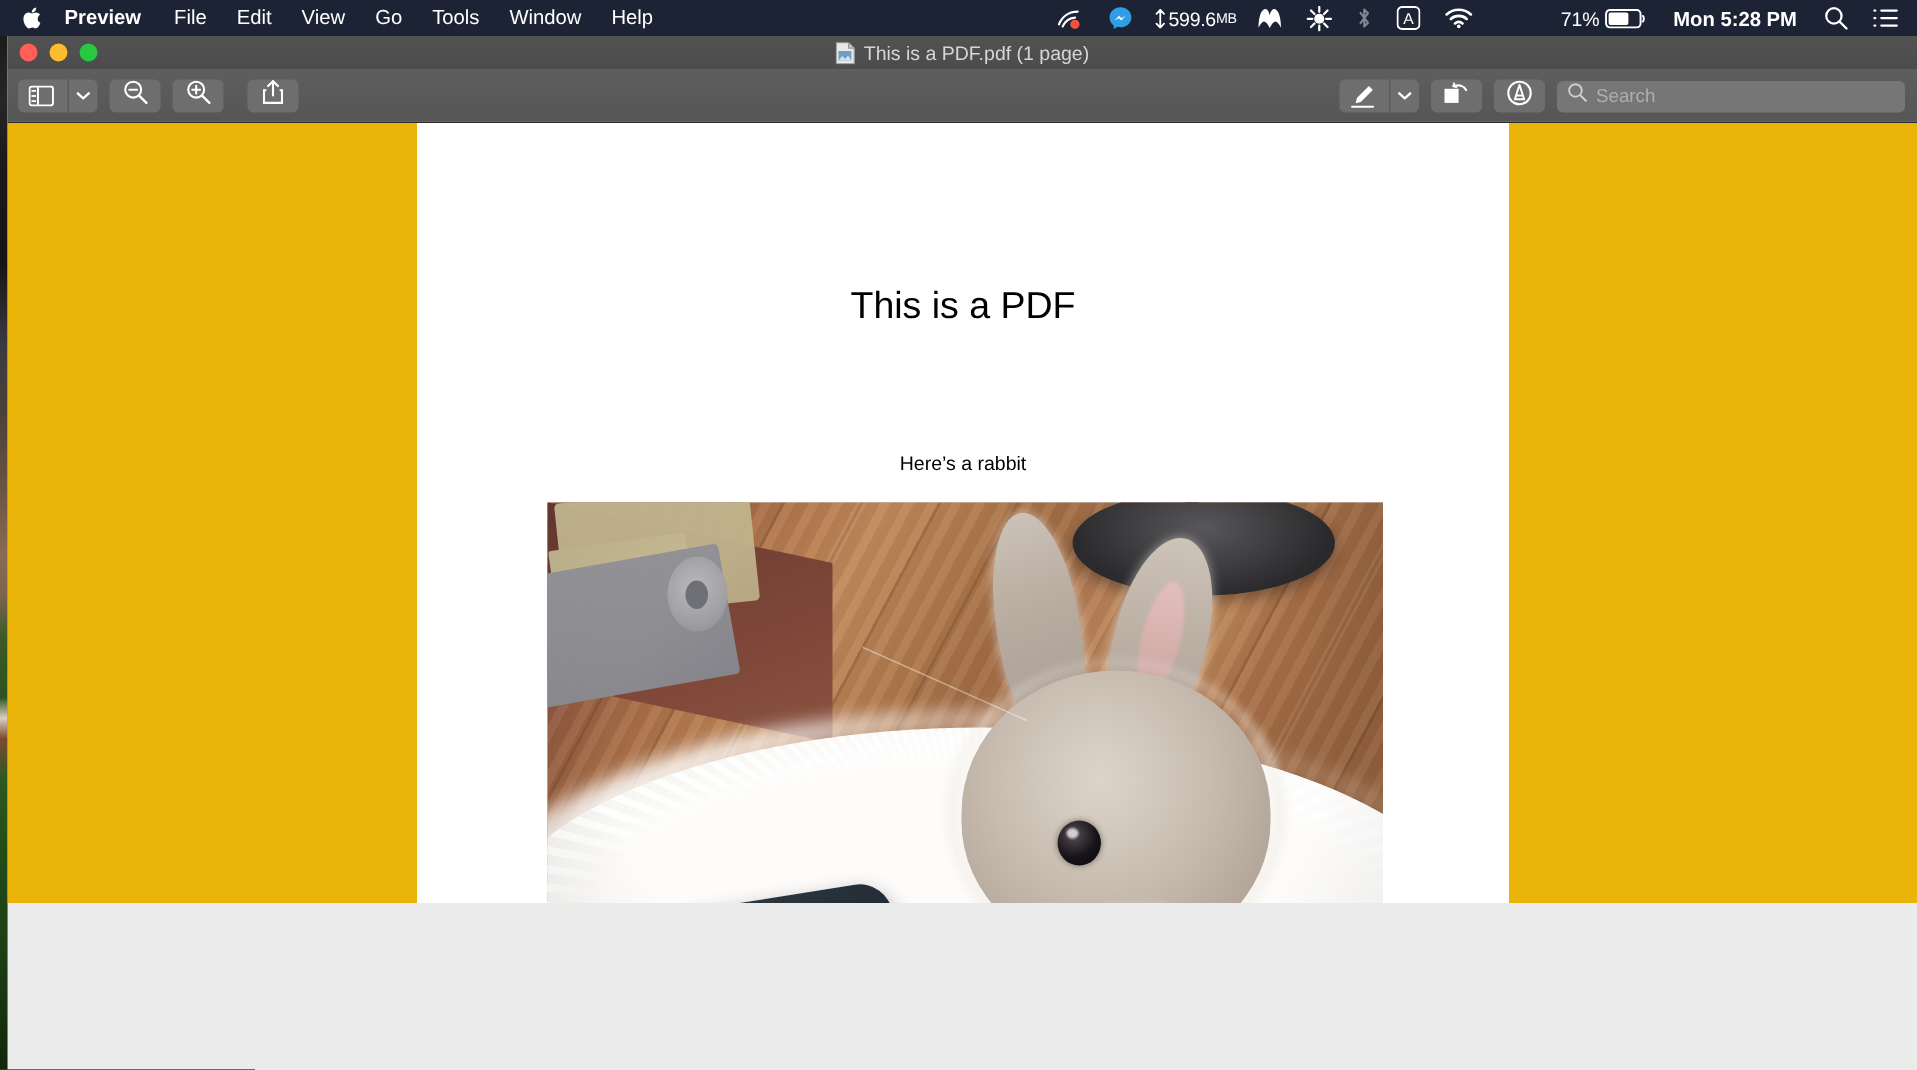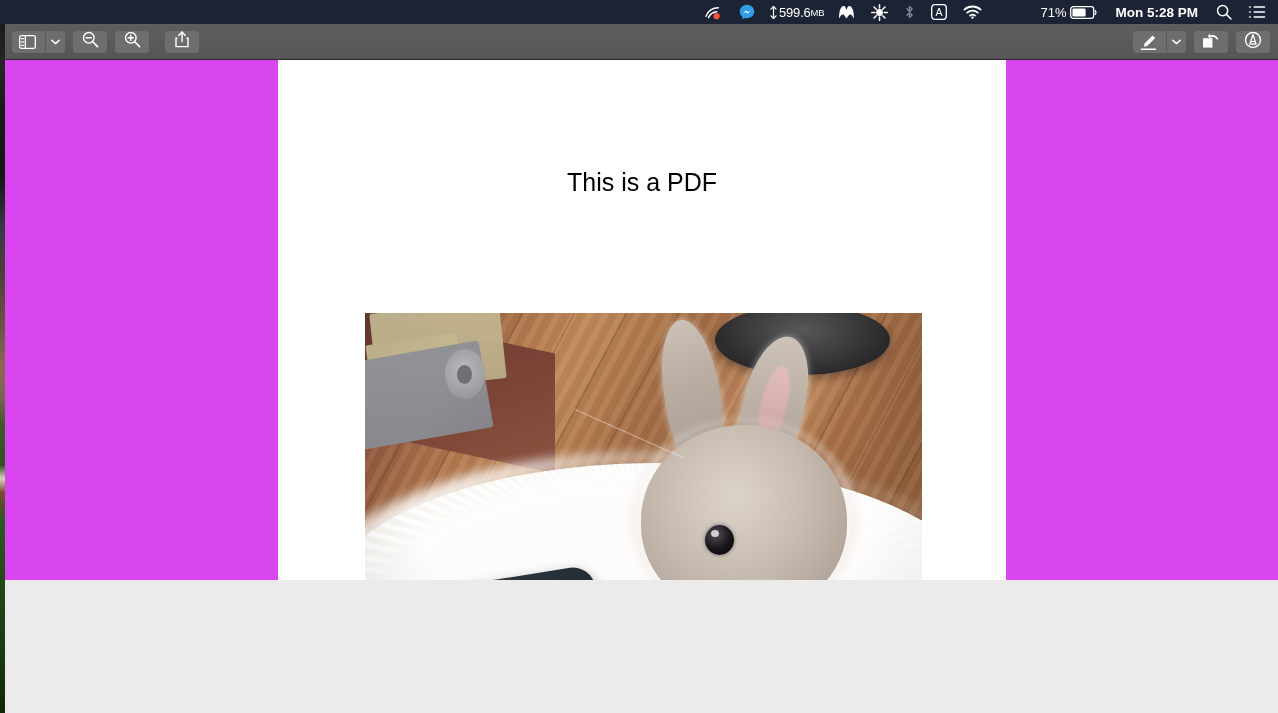--- a/index.html
+++ b/index.html
@@ -69,21 +69,21 @@
   .tb-btn.split { padding:0; }
   .tb-seg-a { display:flex; align-items:center; justify-content:center;
     width:30px; height:22px; }
   .tb-seg-b { display:flex; align-items:center; justify-content:center;
     width:20px; height:22px; border-left:1px solid #5a5a5a; }
   .search { width:232px; height:21px; border-radius:4px; background:#767676;
     display:flex; align-items:center; gap:6px; padding:0 7px; }
   .search .ph { color:#aeaeae; font-size:12.5px; }
 
   
-  .docarea { position:relative; width:1273px; height:520px; background:#d946ef;
+  .docarea { position:relative; width:1273px; height:520px; background:#eab308;
     overflow:hidden; }
   .page { position:absolute; left:273px; top:0; width:728px; height:631px;
     background:#fff; }
   .pg-h1 { position:absolute; left:0; top:108px; width:728px; text-align:center;
     font-size:25px; color:#000; }
   .pg-h2 { position:absolute; left:0; top:161px; width:728px; text-align:center;
     font-size:25px; color:#000; }
   .pg-cap { position:absolute; left:0; top:219px; width:728px; text-align:center;
     font-size:13px; color:#000; }
 
@@ -192,20 +192,36 @@
     background:radial-gradient(ellipse at 50% 45%, rgba(0,0,0,0) 60%, rgba(0,0,0,.10) 100%); }
 </style>
 </head>
 <body>
 
 <div id="root">
 
   <div class="bg-sliver"></div>
 
   <div class="menubar">
+    <div class="mb-left">
+      <div class="mb-apple">
+        <svg width="14" height="16" viewBox="0 0 14 16" aria-hidden="true">
+          <path fill="#fff" d="M11.2 8.5c0-1.8 1.4-2.6 1.5-2.7-0.8-1.2-2.1-1.3-2.6-1.4-1.1-0.1-2.1 0.6-2.7 0.6-0.6 0-1.4-0.6-2.3-0.6-1.2 0-2.3 0.7-2.9 1.8-1.2 2.1-0.3 5.3 0.9 7 0.6 0.8 1.3 1.8 2.2 1.8 0.9 0 1.2-0.6 2.3-0.6 1 0 1.3 0.6 2.3 0.5 0.9 0 1.5-0.8 2.1-1.7 0.7-1 0.9-1.9 0.9-2-0.1 0-1.8-0.7-1.8-2.7z"></path>
+          <path fill="#fff" d="M9.4 3.3c0.5-0.6 0.8-1.4 0.7-2.3-0.7 0-1.6 0.5-2.1 1.1-0.5 0.5-0.9 1.4-0.8 2.2 0.8 0.1 1.6-0.4 2.2-1z"></path>
+        </svg>
+      </div>
+      <div class="mb-item app">Preview</div>
+      <div class="mb-item">File</div>
+      <div class="mb-item">Edit</div>
+      <div class="mb-item">View</div>
+      <div class="mb-item">Go</div>
+      <div class="mb-item">Tools</div>
+      <div class="mb-item">Window</div>
+      <div class="mb-item">Help</div>
+    </div>
 
     <div class="mb-right">
       <div class="mb-stat">
         <svg width="20" height="15" viewBox="0 0 20 15" aria-hidden="true">
           <path d="M3 11.2c2.2-5.4 7-8.4 12.4-8.4" stroke="#fff" stroke-width="1.5" fill="none" stroke-linecap="round"></path>
           <path d="M5.5 12.6c1.6-3.6 4.6-5.7 8.2-5.9" stroke="#fff" stroke-width="1.5" fill="none" stroke-linecap="round"></path>
           <circle cx="13.6" cy="11.2" r="3.1" fill="#f5523c"></circle>
         </svg>
       </div>
       <div class="mb-stat">
@@ -276,20 +292,38 @@
             <path d="M6.2 2h10.3M6.2 7h10.3M6.2 12h10.3"></path>
             <path d="M1.6 2h0.6M1.6 7h0.6M1.6 12h0.6"></path>
           </g>
         </svg>
       </div>
     </div>
   </div>
 
   <div class="window">
 
+    <div class="titlebar">
+      <div class="lights">
+        <div class="light l-red"></div>
+        <div class="light l-yellow"></div>
+        <div class="light l-green"></div>
+      </div>
+      <div class="title">
+        <span class="doc-ico">
+          <svg width="13" height="15" viewBox="0 0 13 15" aria-hidden="true">
+            <path d="M0.5 0.5h8.2l3.8 3.6v10.4H0.5z" fill="#e9e9e9" stroke="#9a9a9a" stroke-width="0.8"></path>
+            <path d="M8.7 0.5v3.6h3.8" fill="#c5c5c5" stroke="#9a9a9a" stroke-width="0.8"></path>
+            <rect x="2" y="6" width="8.6" height="6.4" fill="#6d9fc4"></rect>
+            <path d="M2 12.4l2.6-3 1.8 1.9 2-2.3 2.2 3.4z" fill="#cfe3f0"></path>
+          </svg>
+        </span>
+        <span>This is a PDF.pdf (1 page)</span>
+      </div>
+    </div>
 
     <div class="toolbar">
       <div class="tb-left">
 
         <div class="tb-btn split">
           <span class="tb-seg-a">
             <svg width="17" height="14" viewBox="0 0 17 14" aria-hidden="true">
               <rect x="0.7" y="0.7" width="15.6" height="12.6" rx="1.6" fill="none" stroke="#fff" stroke-width="1.3"></rect>
               <path d="M6.3 0.7v12.6" stroke="#fff" stroke-width="1.3"></path>
               <g fill="#fff">
@@ -365,27 +399,37 @@
         <div class="tb-btn">
           <span>
             <svg width="18" height="18" viewBox="0 0 18 18" aria-hidden="true">
               <circle cx="9" cy="9" r="7.5" fill="none" stroke="#fff" stroke-width="1.4"></circle>
               <path d="M9 3.6l3.1 9.6H5.9z" fill="none" stroke="#fff" stroke-width="1.3" stroke-linejoin="round"></path>
               <path d="M6.7 10.6h4.6" stroke="#fff" stroke-width="1.3"></path>
             </svg>
           </span>
         </div>
 
+        <div class="search">
+          <span>
+            <svg width="13" height="13" viewBox="0 0 13 13" aria-hidden="true">
+              <circle cx="5.3" cy="5.3" r="4.2" fill="none" stroke="#cdcdcd" stroke-width="1.3"></circle>
+              <path d="M8.4 8.4L12.2 12.2" stroke="#cdcdcd" stroke-width="1.4" stroke-linecap="round"></path>
+            </svg>
+          </span>
+          <span class="ph" placeholder="Search">Search</span>
+        </div>
       </div>
     </div>
 
     <div class="docarea">
       <div class="page">
 
         <div class="pg-h1">This is a PDF</div>
+        <div class="pg-cap">Here’s a rabbit</div>
 
         <div class="photo">
           <div class="ph-layer floor"></div>
           <div class="ph-layer floor-lines"></div>
           <div class="ph-layer floor-grain"></div>
           <div class="ph-layer darkwall"></div>
           <div class="ph-layer box-tan"></div>
           <div class="ph-layer box-tan2"></div>
           <div class="ph-layer box-grey"></div>
           <div class="ph-layer knob">

